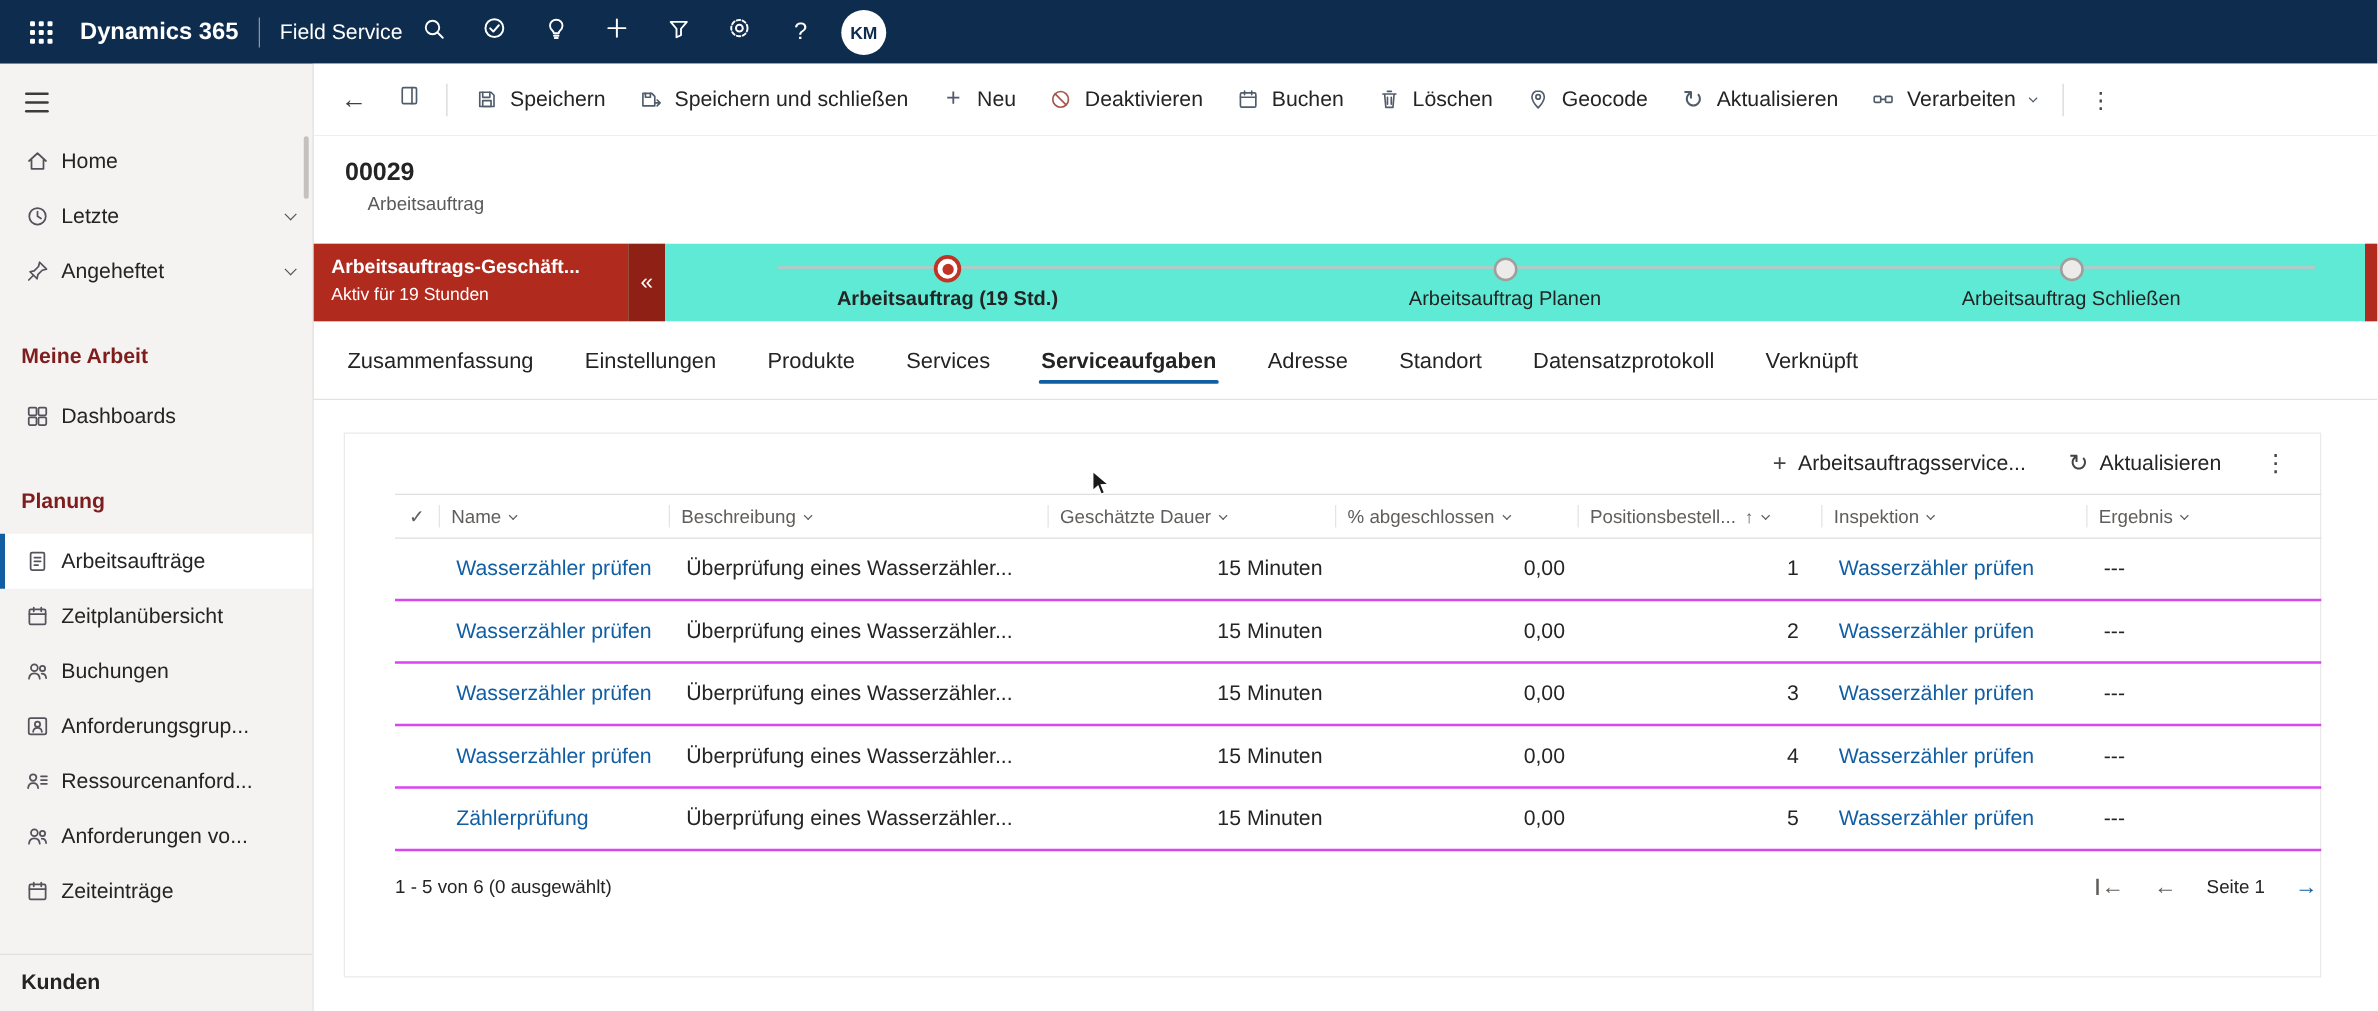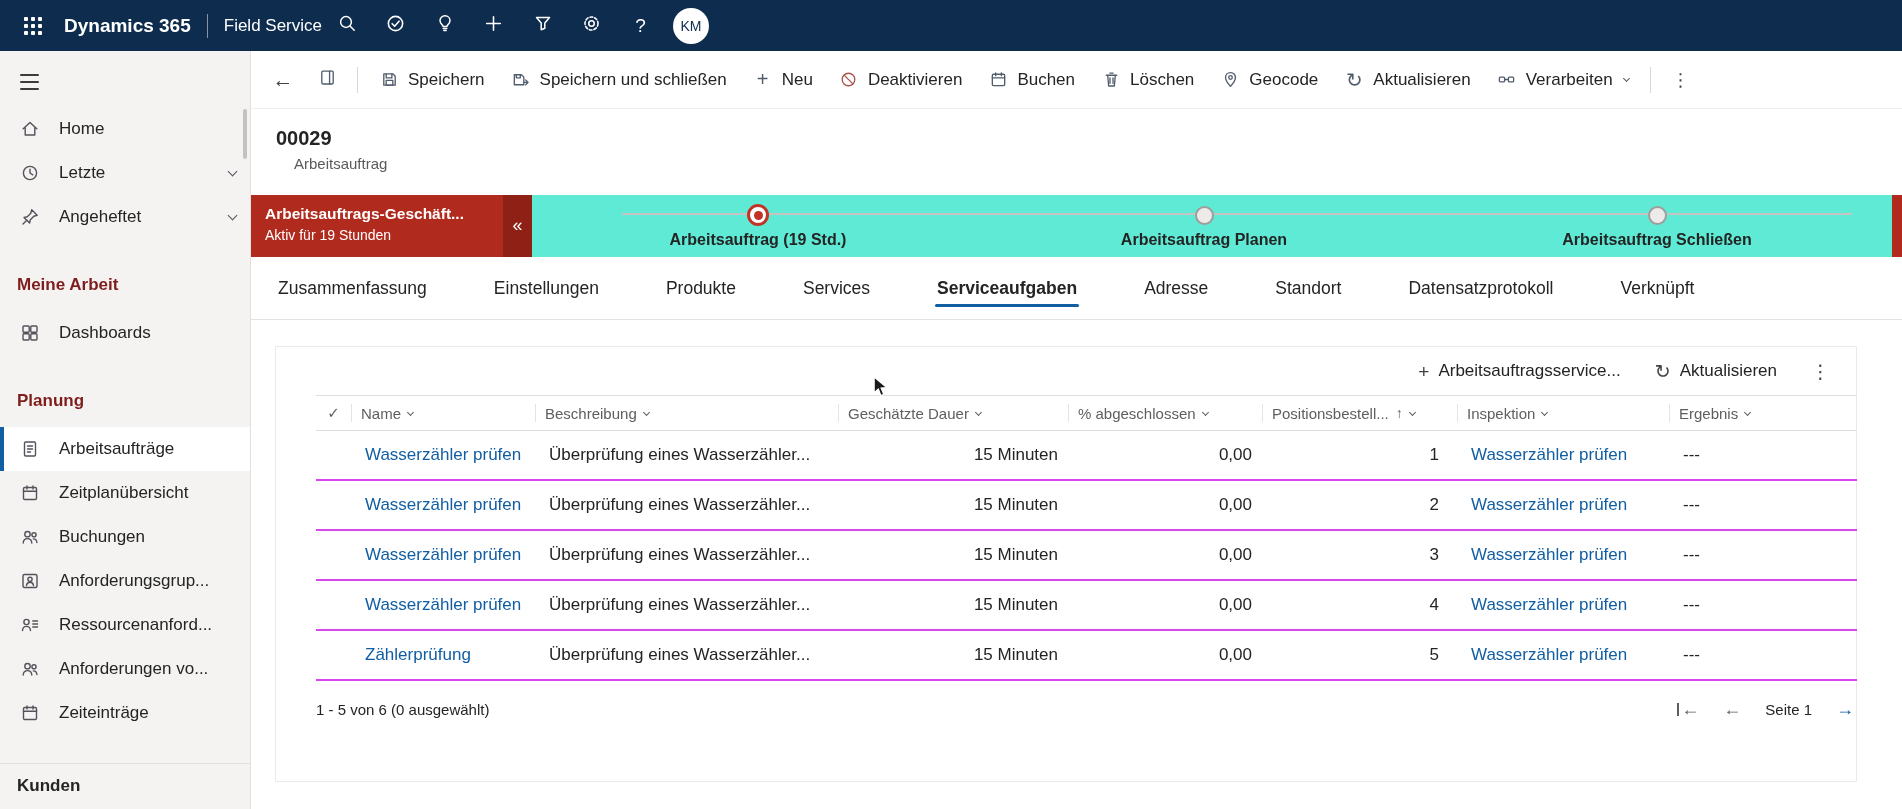--- a/index.html
+++ b/index.html
@@ -12,30 +12,30 @@
   .tb-left{display:flex;align-items:center;padding-left:10px}
   .waffle{width:46px;height:51px;display:flex;align-items:center;justify-content:center;background:none;border:none;cursor:pointer}
   .waffle .grid9{display:grid;grid-template-columns:repeat(3,4px);grid-template-rows:repeat(3,4px);gap:3px}
   .waffle .grid9 i{width:4px;height:4px;background:#fff;border-radius:1px}
   .brand{font-size:19px;font-weight:700;color:#fff;margin-left:8px;white-space:nowrap}
   .tb-divider{width:1px;height:24px;background:rgba(255,255,255,.5);margin:0 16px}
   .appname{font-size:17px;color:#fff;white-space:nowrap}
   .tb-right{display:flex;align-items:center;padding-right:2px}
   .tb-btn{width:49px;height:51px;display:flex;align-items:center;justify-content:center;background:none;border:none;color:#fff;cursor:pointer;font-size:19px}
   .tb-btn svg{stroke:#fff;fill:none;stroke-width:1.5;stroke-linecap:round;stroke-linejoin:round}
-  .avatar{width:36px;height:36px;border-radius:50%;background:#fff;color:#0e2c4e;font-weight:400;font-size:14px;
+  .avatar{width:36px;height:36px;border-radius:50%;background:#fff;color:#0e2c4e;font-weight:700;font-size:14px;
     display:flex;align-items:center;justify-content:center;margin:0 6px 0 8px;border:none;cursor:pointer}
 
   .body{flex:1;display:flex;min-height:0}
 
   
   .sidebar{flex:0 0 251px;background:#f4f3f2;border-right:1px solid #e3e1df;position:relative;overflow:hidden}
   .hamburger{margin:14px 0 8px 20px;width:34px;height:34px;background:none;border:none;cursor:pointer;display:flex;flex-direction:column;justify-content:center;gap:5px}
   .hamburger i{display:block;width:19px;height:2px;background:#3b3b3b;border-radius:1px}
-  .nav-item{height:44px;display:flex;align-items:center;gap:19px;padding-left:20px;padding-right:14px;font-size:17px;color:#242424;cursor:pointer;position:relative}
+  .nav-item{height:44px;display:flex;align-items:center;gap:9px;padding-left:20px;padding-right:14px;font-size:17px;color:#242424;cursor:pointer;position:relative}
   .nav-item .icn{width:20px;height:20px;color:#54525a;display:flex;align-items:center;justify-content:center;flex:0 0 20px}
   .nav-item .icn svg{stroke:currentColor;fill:none;stroke-width:1.4;stroke-linecap:round;stroke-linejoin:round}
   .nav-item .lbl{white-space:nowrap;overflow:hidden;text-overflow:ellipsis;flex:1}
   .nav-item.selected{background:#fff}
   .nav-item.selected::before{content:"";position:absolute;left:0;top:0;bottom:0;width:4px;background:#115ea3}
   .nav-header{padding:36px 0 16px 17px;font-weight:700;font-size:17px;color:#7f1d1d}
   .nav-footer{margin-top:28px;border-top:1px solid #e1dfdd;padding:12px 0 0 17px;font-weight:700;font-size:17px}
   .side-scroll{position:absolute;right:3px;top:58px;width:4px;height:50px;background:#c4c2c0;border-radius:2px;cursor:pointer}
   .cv{display:inline-block;width:7px;height:7px;border-right:1.6px solid currentColor;border-bottom:1.6px solid currentColor;transform:rotate(45deg)}
   .cv.sm{width:5px;height:5px;border-width:1.4px}
@@ -67,26 +67,26 @@
   .bpf-title{font-size:15.5px;font-weight:700;white-space:nowrap}
   .bpf-sub{font-size:14px;margin-top:4px;white-space:nowrap}
   .bpf-toggle{flex:0 0 29px;background:#8f2016;color:#fff;border:none;cursor:pointer;font-size:18px;display:flex;align-items:center;justify-content:center;padding-bottom:2px}
   .bpf-track{flex:1;position:relative}
   .bpf-line{position:absolute;left:90px;right:50px;top:18px;height:2px;background:#c6c4c2}
   .stage{position:absolute;top:8px;width:360px;margin-left:-180px;text-align:center;cursor:pointer}
   .ring-wrap{height:24px;display:flex;align-items:center;justify-content:center}
   .ring{width:19px;height:19px;border-radius:50%;border:2px solid #a09e9c;background:#edebe9}
   .ring.active{width:22px;height:22px;border:3px solid #c23325;background:#fff;display:flex;align-items:center;justify-content:center}
   .ring .dot{width:9px;height:9px;border-radius:50%;background:#c23325}
-  .stage-lbl{margin-top:4px;font-size:16px;font-weight:700;color:#242424;white-space:nowrap}
+  .stage-lbl{margin-top:4px;font-size:16px;font-weight:400;color:#242424;white-space:nowrap}
   .stage.active .stage-lbl{font-weight:700}
   .bpf-edge{position:absolute;right:0;top:0;bottom:0;width:10px;background:#b02a1e}
 
   
-  .tabs{flex:0 0 63px;display:flex;align-items:center;gap:67px;padding-left:27px;background:#fff;border-bottom:1px solid #e4e2e0}
+  .tabs{flex:0 0 63px;display:flex;align-items:center;gap:41px;padding-left:27px;background:#fff;border-bottom:1px solid #e4e2e0}
   .tab{position:relative;height:100%;display:flex;align-items:center;font-size:17.5px;color:#242424;cursor:pointer;white-space:nowrap}
   .tab.active{font-weight:700}
   .tab.active::after{content:"";position:absolute;left:-2px;right:-2px;bottom:12px;height:3.5px;border-radius:2px;background:#115ea3}
 
   
   .content{flex:1;background:#fff;position:relative;min-height:0}
   .card{margin:26px 45px 0 24px;height:436px;border:1px solid #eceae8;background:#fff}
   .card-cmd{height:48px;display:flex;align-items:center;justify-content:flex-end;padding-right:12px;gap:6px}
   .gc-btn{display:flex;align-items:center;gap:9px;background:none;border:none;cursor:pointer;font-size:17px;color:#242424;padding:0 14px;height:36px;font-family:inherit;white-space:nowrap}
   .gc-glyph{font-size:19px;color:#444;line-height:1}

